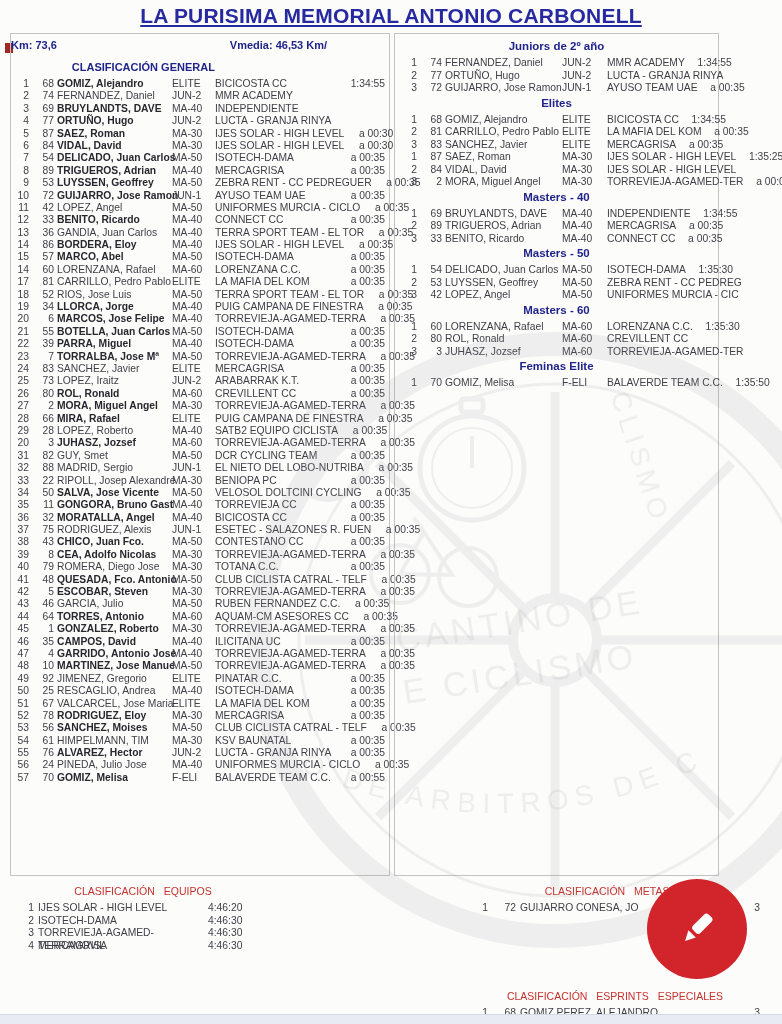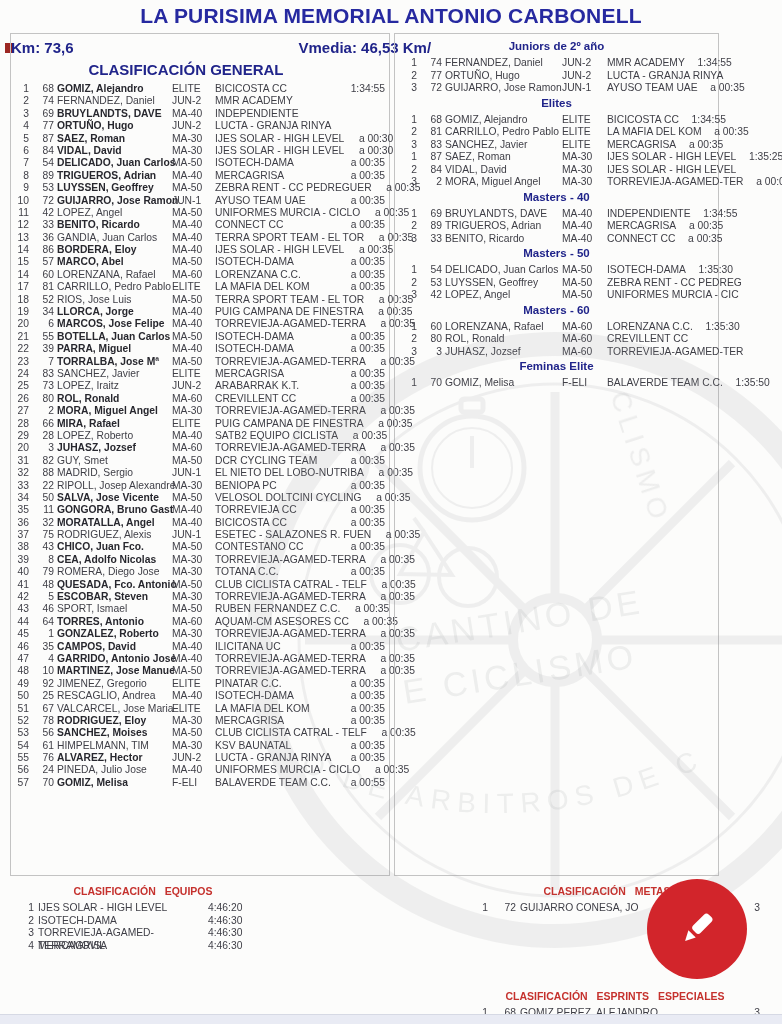--- a/index.html
+++ b/index.html
@@ -1,41 +1,41 @@
 <!DOCTYPE html>
 <html><head>
 <meta charset="utf-8">
 <style>
   html,body{margin:0;padding:0;}
   body{width:782px;height:1024px;position:relative;overflow:hidden;
        background:#fcfcfb;font-family:"Liberation Sans",sans-serif;
        -webkit-font-smoothing:antialiased;color:#3e3e46;}
   .page-title{position:absolute;left:0;top:4px;width:782px;text-align:center;
-       font-size:21px;font-weight:bold;color:#2629a0;letter-spacing:.2px;}
+       font-size:21px;font-weight:bold;color:#2629a0;letter-spacing:.2px;text-decoration:underline;}
   .panel{position:absolute;top:33px;height:843px;border:1px solid #c3c3c3;
        background:transparent;box-sizing:border-box;}
   .panel-left{left:10px;width:380px;}
   .panel-right{left:394px;width:325px;}
   .gen-header{display:flex;justify-content:flex-start;gap:15px;padding-top:5px;
-       font-size:15px;color:#20248a;white-space:nowrap;}
+       font-size:11px;color:#20248a;white-space:nowrap;}
   .gen-header .seg{font-weight:600;}
   .gen-header .seg.main{font-weight:bold;margin-top:22px;}
   #gen-rows{margin-top:5px;}
   .trow{display:grid;grid-template-columns:14px 22px 112px 40px 1fr 46px;
        column-gap:3px;padding:0 4px;font-size:10.3px;line-height:12.4px;height:12.4px;}
   .trow .pos,.trow .dor{text-align:right;}
   .trow .nam,.trow .team{white-space:nowrap;overflow:visible;}
   .trow .time{text-align:right;white-space:nowrap;}
   .trow.b .nam{font-weight:bold;color:#27272e;}
   .trow.r2{grid-template-columns:16px 22px 114px 42px 1fr 44px;line-height:12.5px;height:12.5px;padding:0 6px;}
   #cat-sections{padding-top:4px;}
   .cat-heading{height:13px;line-height:13px;margin:2px 0 4px;text-align:center;
        font-size:11.5px;font-weight:bold;color:#20248a;}
   .red-block{position:absolute;font-size:10.3px;}
-  .red-title{color:#c5312d;font-weight:bold;font-size:10.5px;text-align:center;
+  .red-title{color:#c5312d;font-weight:normal;font-size:10.5px;text-align:center;
        height:13px;line-height:13px;word-spacing:6px;}
   .team-row{display:grid;grid-template-columns:16px 1fr 60px;column-gap:4px;
        line-height:12.5px;height:12.5px;font-size:10.3px;}
   .team-row .pos{text-align:right;}
   .team-row .time{}
   #equipos{left:18px;top:885px;width:250px;}
   #equipos .rows{margin-top:4px;}
   .pts-row{display:grid;grid-template-columns:18px 24px 1fr 20px;column-gap:4px;
        line-height:12.5px;height:12.5px;font-size:10.3px;}
   .pts-row .pos,.pts-row .dor{text-align:right;}
@@ -442,21 +442,21 @@
     <span class="pos">42</span>
     <span class="dor">5</span>
     <span class="nam">ESCOBAR, Steven</span>
     <span class="cat">MA-30</span>
     <span class="team">TORREVIEJA-AGAMED-TERRA</span>
     <span class="time">a 00:35</span>
   </div>
       <div class="trow">
     <span class="pos">43</span>
     <span class="dor">46</span>
-    <span class="nam">SPORT, Ismael</span>
+    <span class="nam">GARCIA, Julio</span>
     <span class="cat">MA-50</span>
     <span class="team">RUBEN FERNANDEZ C.C.</span>
     <span class="time">a 00:35</span>
   </div>
       <div class="trow b">
     <span class="pos">44</span>
     <span class="dor">64</span>
     <span class="nam">TORRES, Antonio</span>
     <span class="cat">MA-60</span>
     <span class="team">AQUAM-CM ASESORES CC</span>

